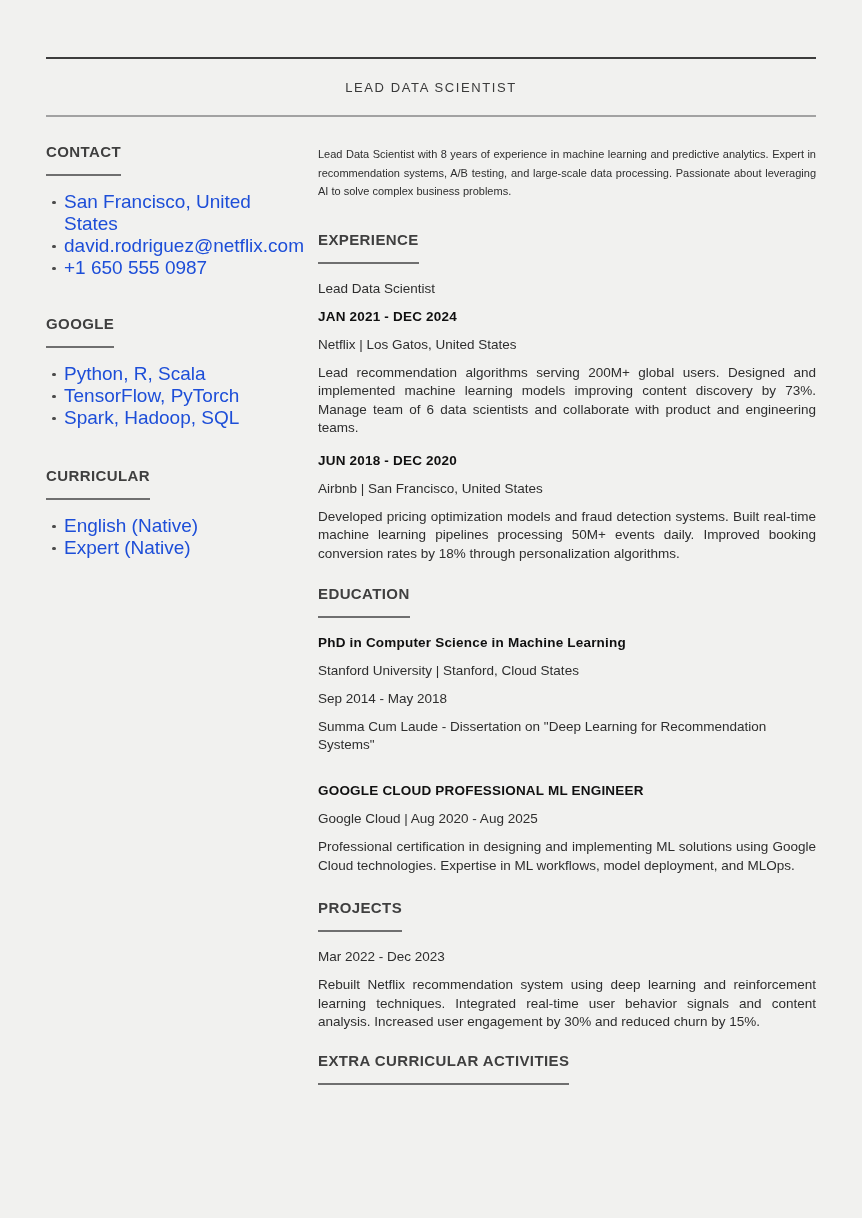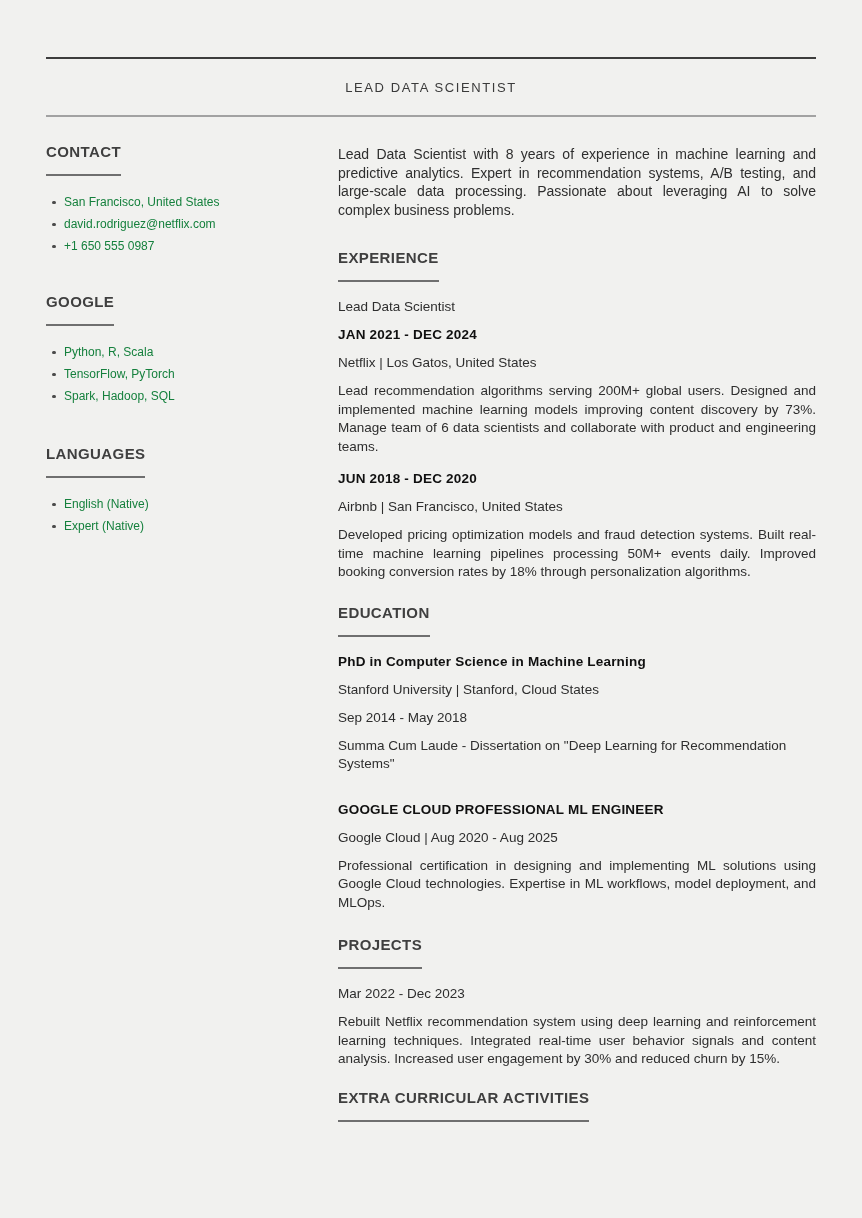--- a/index.html
+++ b/index.html
@@ -26,21 +26,21 @@
   .rule-dark { border: none; border-top: 2px solid #3d3d3d; margin: 11px 0 0; }
   .job-title {
     padding: 21px 0 20px;
     font-size: 13px;
     letter-spacing: 1.6px;
     color: #3a3a3a;
   }
   .rule-light { border: none; border-top: 2px solid #a2a2a2; margin: 0; }
 
   
-  .columns { display: flex; margin-top: 26px; gap: 20px; }
+  .columns { display: flex; margin-top: 26px; }
   .sidebar { width: 246px; flex: 0 0 246px; }
   .content { flex: 1; margin-left: 26px; min-width: 0; }
 
   
   .sec-h {
     display: table;
     margin: 0;
     font-size: 15px;
     font-weight: bold;
     letter-spacing: 0.4px;
@@ -49,37 +49,37 @@
     border-bottom: 2px solid #6f6f6f;
   }
 
   
   .side-sec.skills { margin-top: 36px; }
   .side-sec.languages { margin-top: 38px; }
   .side-list {
     list-style: none;
     margin: 15px 0 0;
     padding: 0;
-    font-size: 12px;
-    color: #15803d;
+    font-size: 19px;
+    color: #1d4ed8;
   }
   .side-list li { position: relative; padding-left: 18px; line-height: 22px; }
   .side-list li::before {
     content: "";
     position: absolute;
     left: 6px; top: 9.5px;
     width: 3.5px; height: 3.5px;
     border-radius: 50%;
     background: #4a4a4a;
   }
 
   
   .summary {
     margin: 2px 0 7px;
-    font-size: 14px;
+    font-size: 11px;
     line-height: 18.5px;
     text-align: justify;
     hyphens: auto; -webkit-hyphens: auto;
     color: #2e2e2e;
   }
   .main-sec.experience { margin-top: 30px; }
   .main-sec.education { margin-top: 22px; }
   .main-sec.certifications { margin-top: 28px; }
   .main-sec.projects { margin-top: 24px; }
   .main-sec.extra { margin-top: 20px; }
@@ -128,21 +128,21 @@
       <section class="side-sec skills">
         <h2 class="sec-h">GOOGLE</h2>
         <ul class="side-list">
           <li>Python, R, Scala</li>
           <li>TensorFlow, PyTorch</li>
           <li>Spark, Hadoop, SQL</li>
         </ul>
       </section>
 
       <section class="side-sec languages">
-        <h2 class="sec-h">LANGUAGES</h2>
+        <h2 class="sec-h">CURRICULAR</h2>
         <ul class="side-list">
           <li>English (Native)</li>
           <li>Expert (Native)</li>
         </ul>
       </section>
 
     </aside>
 
     <main class="content">
 

